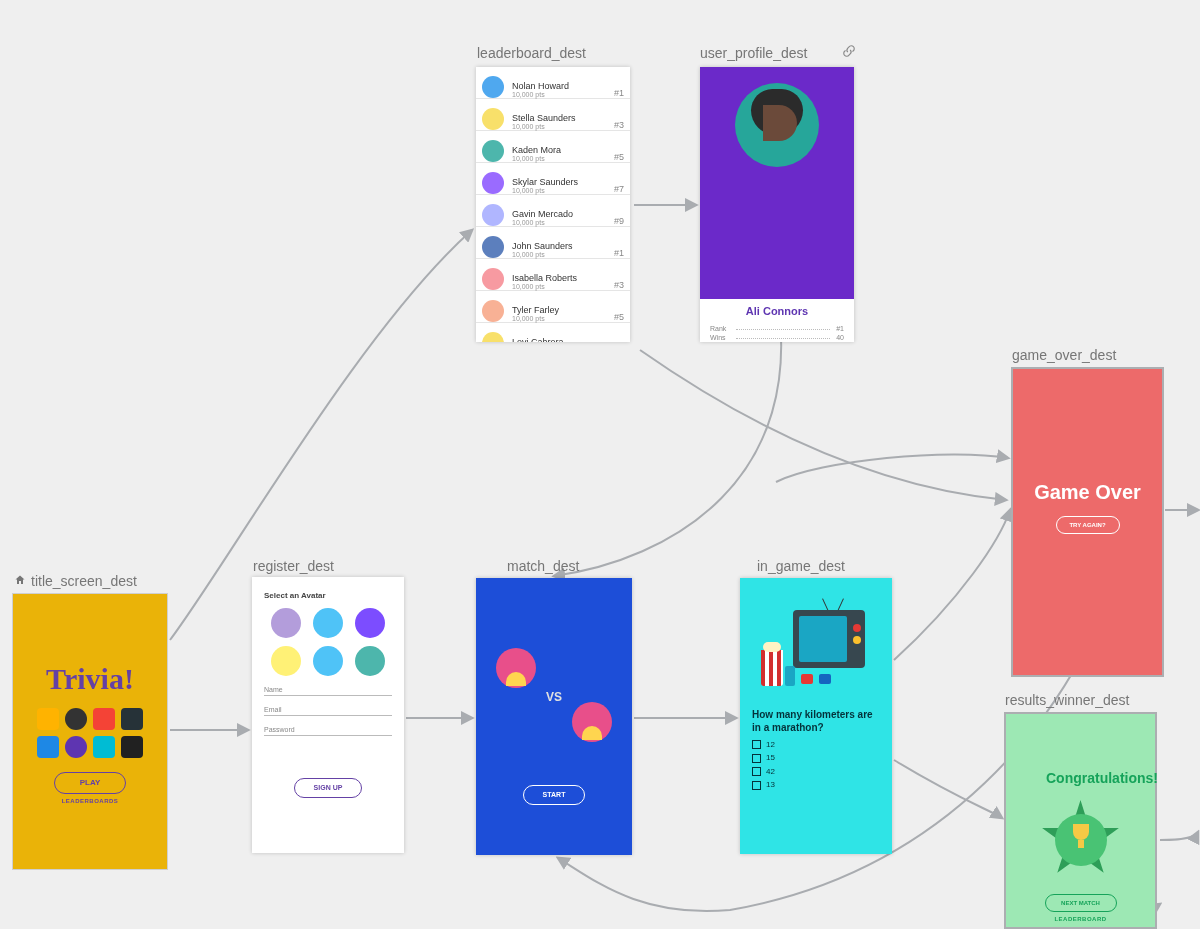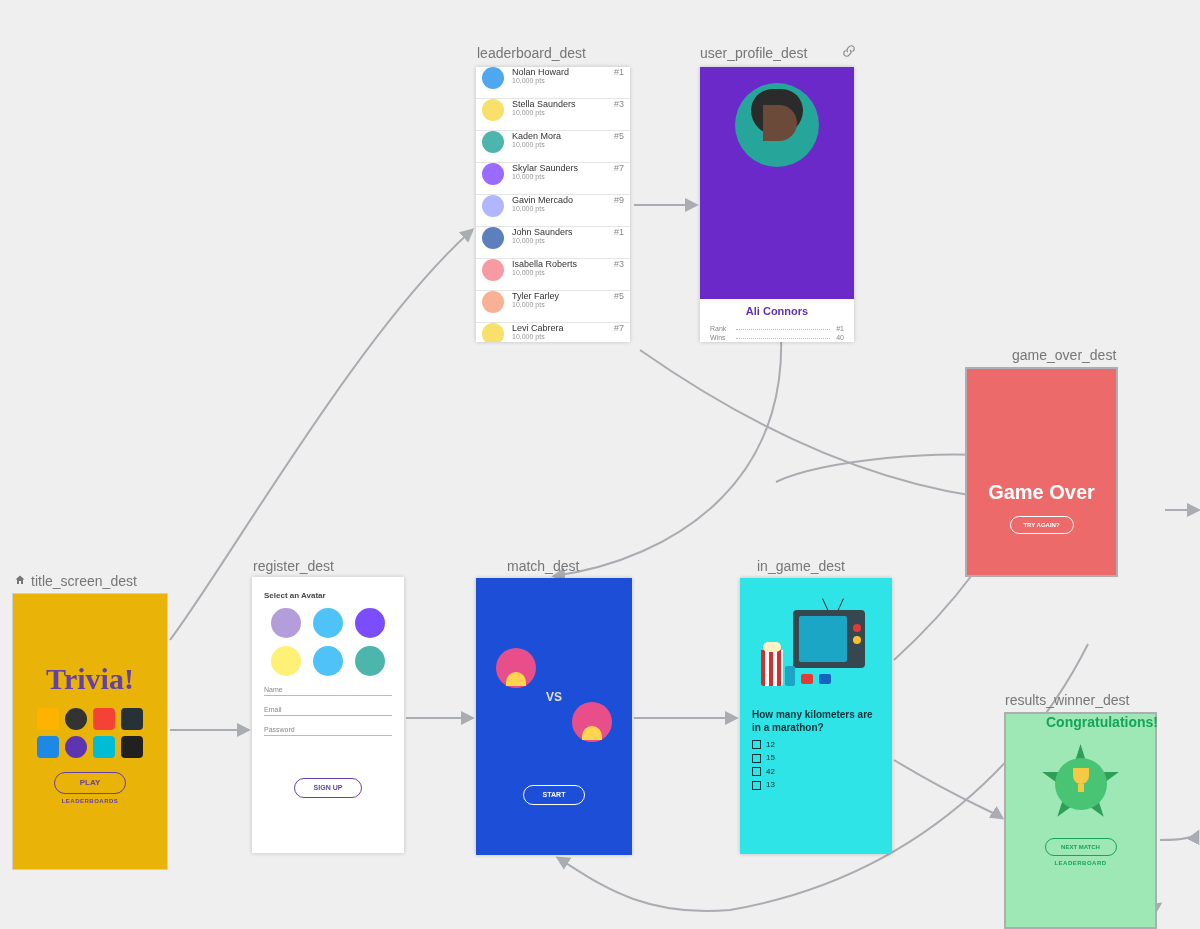--- a/index.html
+++ b/index.html
@@ -21,21 +21,21 @@
   #title_card .lb{font:700 6px Arial;color:#6441a5;text-align:center;letter-spacing:.5px;}
   
   #register_card{left:252px;top:577px;width:152px;height:276px;background:#fff;}
   #register_card .ttl{font:700 8px Arial;color:#444;margin:14px 0 8px 12px;}
   #register_card .avrow{display:flex;justify-content:center;gap:12px;margin-bottom:8px;}
   #register_card .av{width:30px;height:30px;border-radius:50%;}
   #register_card .field{margin:10px 12px 0;border-bottom:1px solid #bbb;font:7px Arial;color:#888;padding-bottom:2px;}
   #register_card .signup{margin:42px auto 0;width:66px;height:18px;border:1px solid #6441a5;border-radius:12px;color:#6441a5;font:700 7px/18px Arial;text-align:center;}
   
   #leader_card{left:476px;top:67px;width:154px;height:275px;background:#fff;overflow:hidden;}
-  .lrow{display:flex;align-items:flex-start;height:31px;border-bottom:1px solid #e5e5e5;padding:0 6px;}
+  .lrow{display:flex;align-items:flex-end;height:31px;border-bottom:1px solid #e5e5e5;padding:0 6px;}
   .lrow .pic{width:22px;height:22px;border-radius:50%;margin-right:8px;flex:0 0 22px;}
   .lrow .txt{flex:1;}
   .lrow .nm{font:9px Arial;color:#333;}
   .lrow .pt{font:7px Arial;color:#999;}
   .lrow .rk{font:9px Arial;color:#888;}
   
   #profile_card{left:700px;top:67px;width:154px;height:275px;background:#fff;}
   #profile_card .hdr{height:216px;background:#6b29c9;display:flex;justify-content:center;padding-top:16px;}
   #profile_card .avatar{width:84px;height:84px;border-radius:50%;background:#26a69a;overflow:hidden;position:relative;}
   #profile_card .avatar .hair{position:absolute;top:6px;left:16px;width:52px;height:46px;border-radius:26px 26px 30px 30px;background:#2b2b2b;}
@@ -66,26 +66,26 @@
   #ingame_card .cup{position:absolute;left:24px;bottom:4px;width:10px;height:20px;background:#1aa6c4;border-radius:2px;}
   #ingame_card .gl{position:absolute;left:40px;bottom:4px;width:30px;height:12px;}
   #ingame_card .gl::before,#ingame_card .gl::after{content:"";position:absolute;top:0;width:12px;height:10px;border-radius:2px;}
   #ingame_card .gl::before{left:0;background:#e53935;}
   #ingame_card .gl::after{right:0;background:#1565c0;}
   #ingame_card .q{font:700 10px/13px Arial;color:#04323a;margin:18px 12px 6px;}
   #ingame_card .opts{margin:4px 12px;}
   #ingame_card .opt{font:8px Arial;color:#04323a;margin:4px 0;}
   #ingame_card .opt .cb{display:inline-block;width:7px;height:7px;border:1px solid #04323a;margin-right:5px;vertical-align:middle;}
   
-  #gameover_card{left:965px;top:367px;width:153px;height:210px;background:#ed6a6a;}
+  #gameover_card{left:1011px;top:367px;width:153px;height:310px;background:#ed6a6a;}
   #gameover_card .t{color:#fff;font:700 20px Arial;text-align:center;margin-top:112px;}
   #gameover_card .ta{margin:12px auto 0;width:62px;height:16px;border:1px solid #fff;border-radius:10px;color:#fff;font:700 6px/16px Arial;text-align:center;}
   
   #results_card{left:1004px;top:712px;width:153px;height:217px;background:#9de8b4;}
-  #results_card .t{color:#16a35a;font:700 14px Arial;text-align:center;padding-left:40px;}
+  #results_card .t{color:#16a35a;font:700 14px Arial;text-align:center;margin-top:56px;padding-left:40px;}
   #results_card .badge{position:relative;width:80px;height:80px;margin:14px auto 0;}
   #results_card .badge .star{position:absolute;inset:0;background:#2e9e58;clip-path:polygon(50% 0,61% 35%,98% 35%,68% 57%,79% 91%,50% 70%,21% 91%,32% 57%,2% 35%,39% 35%);}
   #results_card .badge .circ{position:absolute;left:14px;top:14px;width:52px;height:52px;border-radius:50%;background:#49c374;}
   #results_card .badge .cup{position:absolute;left:28px;top:24px;width:24px;height:24px;}
   #results_card .badge .cup::before{content:"";position:absolute;left:4px;top:0;width:16px;height:16px;border-radius:0 0 10px 10px;background:#f6c945;}
   #results_card .badge .cup::after{content:"";position:absolute;left:9px;top:16px;width:6px;height:8px;background:#f6c945;}
   #results_card .nm{margin:14px auto 0;width:70px;height:16px;border:1px solid #16a35a;border-radius:10px;color:#16a35a;font:700 6px/16px Arial;text-align:center;}
   #results_card .lb2{font:700 6px Arial;color:#16a35a;text-align:center;margin-top:4px;letter-spacing:.5px;}
 </style>
 </head>

